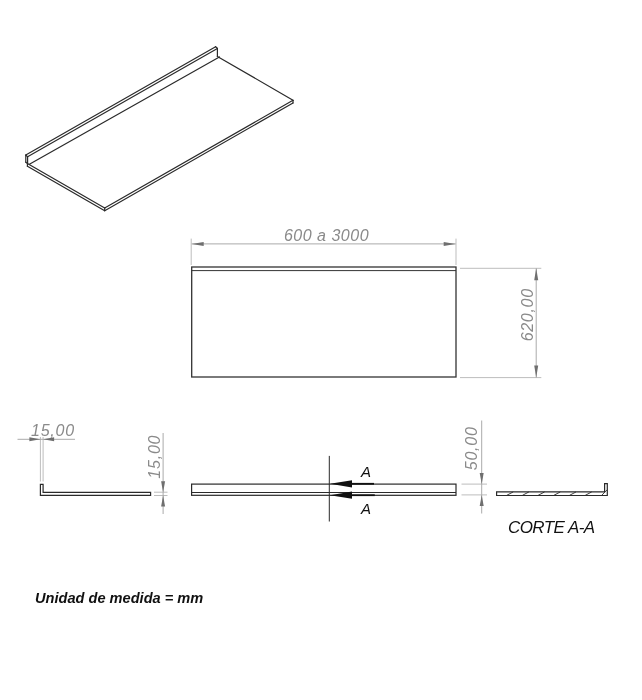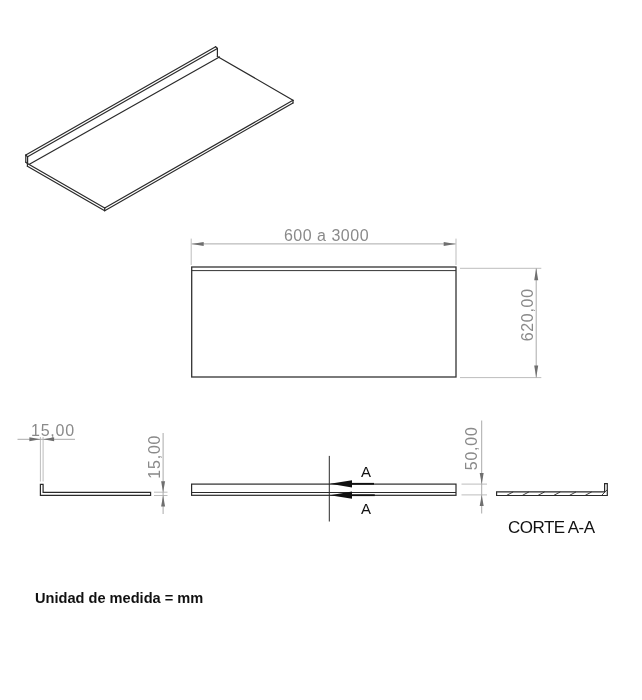--- a/index.html
+++ b/index.html
@@ -1,17 +1,17 @@
 <!DOCTYPE html>
 <html><head>
 <meta charset="utf-8">
 <style>
   html,body{margin:0;padding:0;background:#ffffff;}
   .page{position:relative;width:642px;height:700px;background:#fff;overflow:hidden;
-        font-family:"Liberation Sans", sans-serif;}
+        font-family:"Liberation Sans", sans-serif;font-style:italic;}
   svg{position:absolute;left:0;top:0;}
   text{font-family:"Liberation Sans", sans-serif;}
 </style>
 </head>
 <body>
 <div class="page">
 <svg width="642" height="700" viewBox="0 0 642 700">
 
 <g stroke="#2a2a2a" stroke-width="1.2" fill="none" stroke-linecap="round">
 

